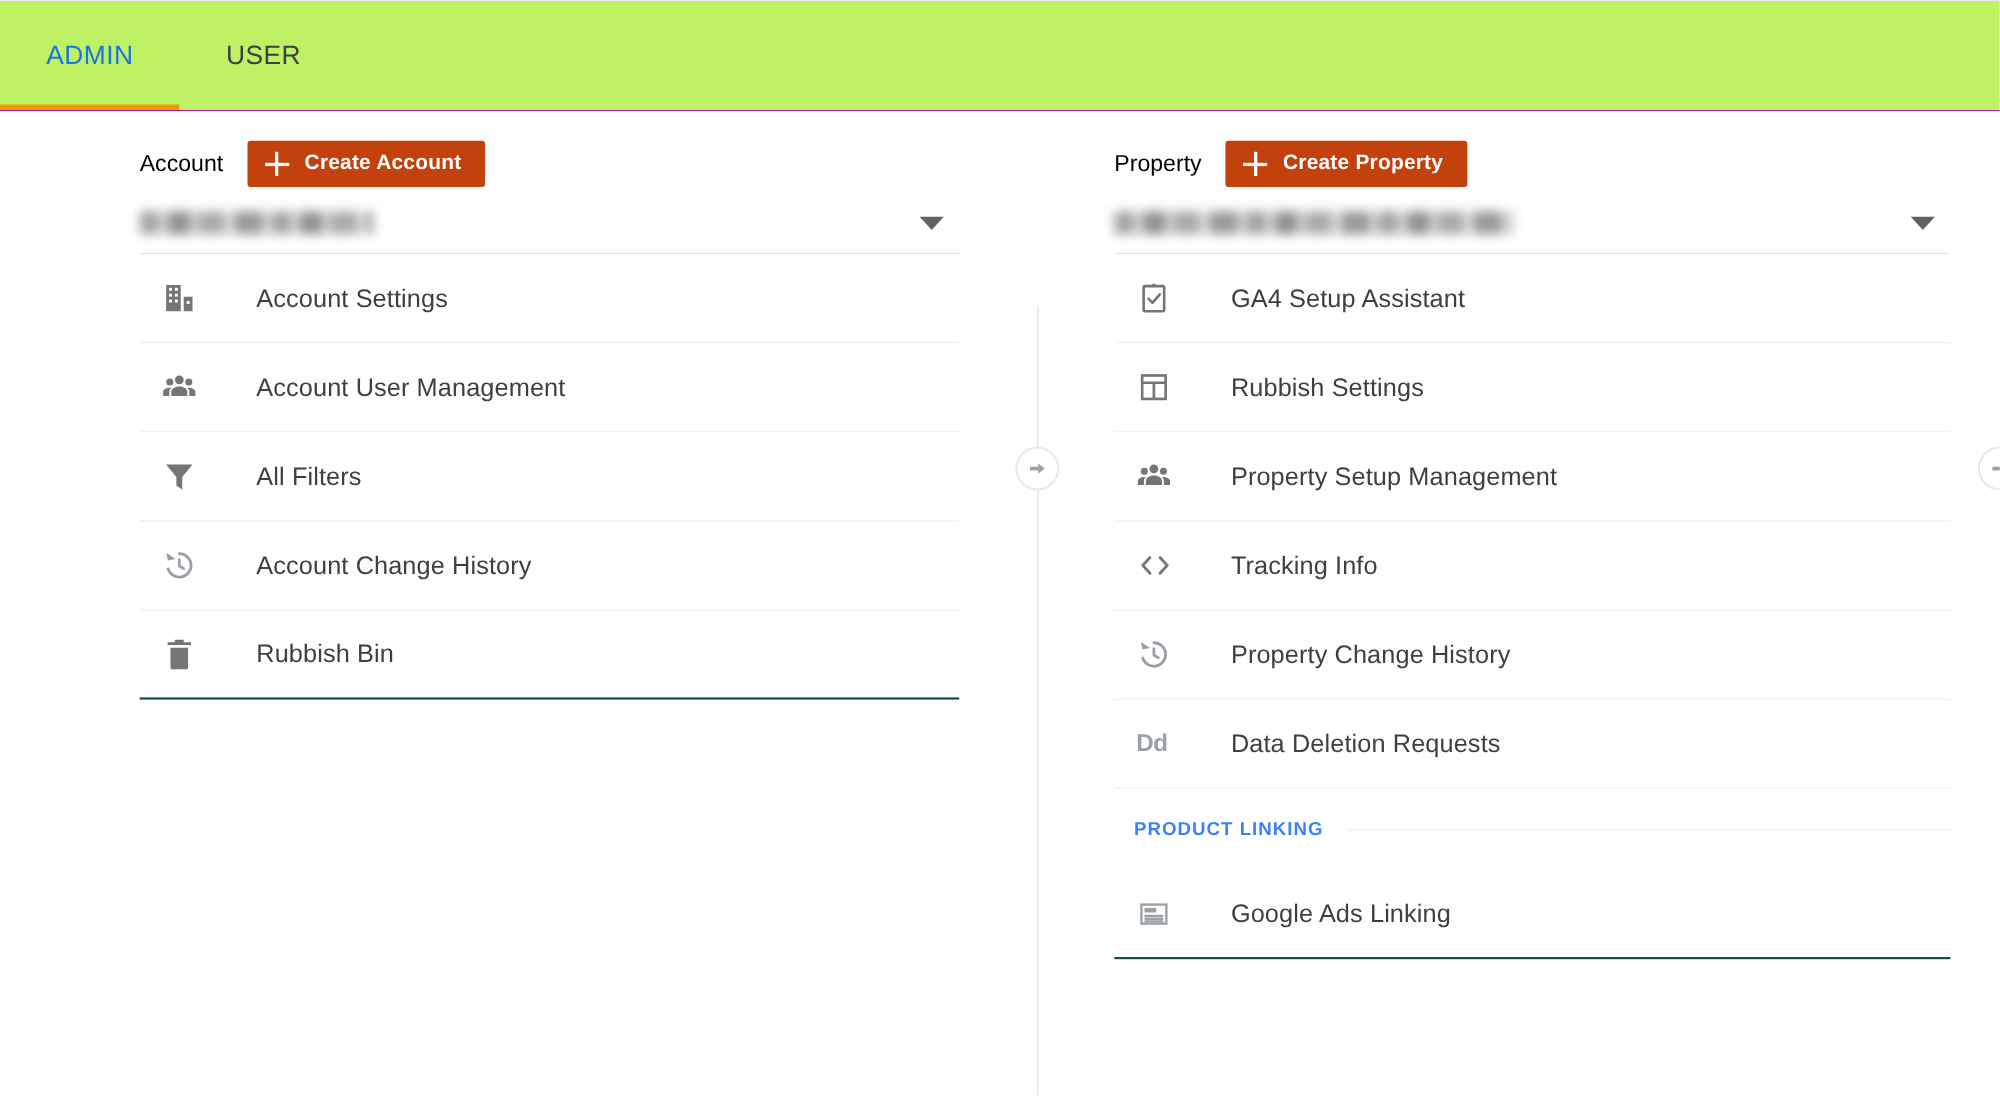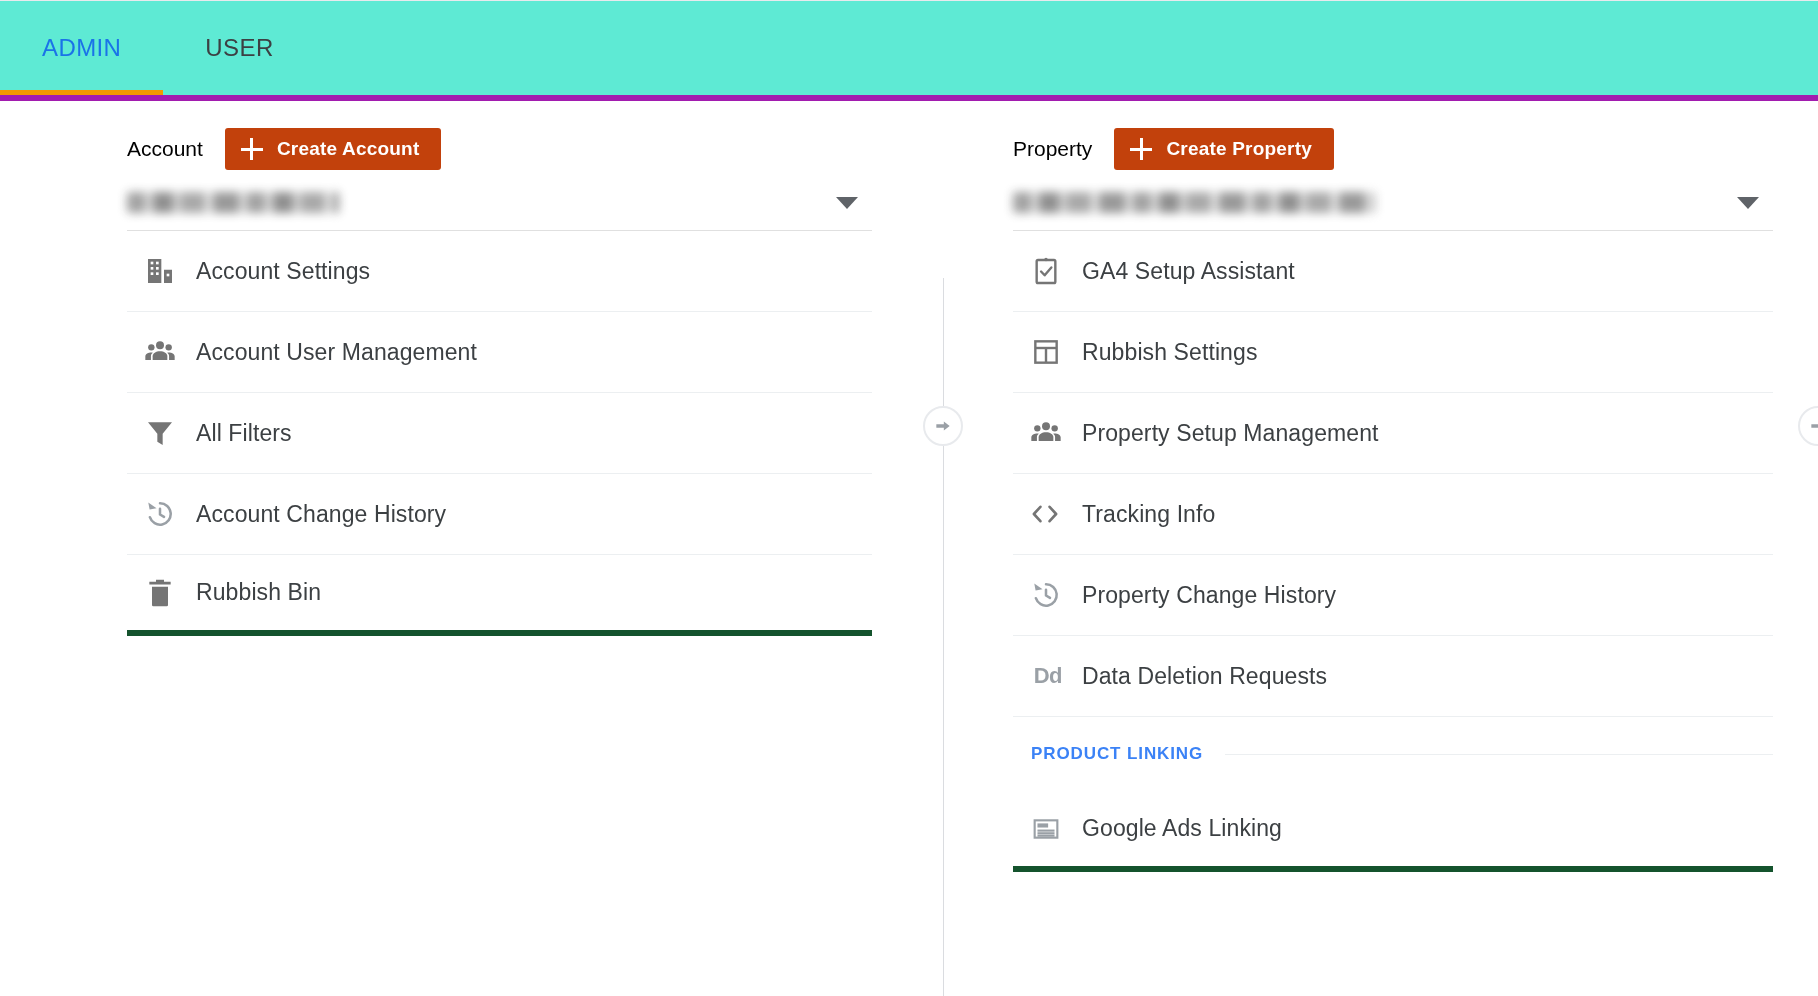--- a/index.html
+++ b/index.html
@@ -18,22 +18,22 @@
     height: 996px;
     background: #ffffff;
   }
 
   
   .tabbar {
     position: absolute;
     left: 0; top: 0;
     width: 1818px;
     height: 101px;
-    background: #5eead4;
-    border-bottom: 6px solid #a21caf;
+    background: #bef264;
+    border-bottom: 1px solid #a21caf;
     border-top: 1px solid #e8eaed;
   }
   .tabs {
     display: flex;
     align-items: center;
     height: 100%;
     padding-left: 0px;
   }
   .tab {
     position: relative;
@@ -156,30 +156,31 @@
   }
 
   
   .menu { width: 100%; }
   .menu-item {
     display: flex;
     align-items: center;
     height: 81px;
     border-bottom: 1px solid #eceff1;
     cursor: pointer;
-  }
-  .menu-item:last-child { border-bottom: 6px solid #14532d; }
+    gap: 20px;
+  }
+  .menu-item:last-child { border-bottom: 2px solid #14532d; }
   .menu-icon {
     width: 46px;
     min-width: 46px;
     height: 34px;
     display: flex;
     align-items: center;
-    justify-content: flex-end;
-    margin-left: 3px;
+    justify-content: flex-start;
+    margin-left: 20px;
     margin-right: 20px;
     color: #757575;
   }
   .menu-icon svg { display: block; }
   .menu-text {
     font-size: 23px;
     color: #3c4043;
     white-space: nowrap;
     letter-spacing: 0.1px;
   }

